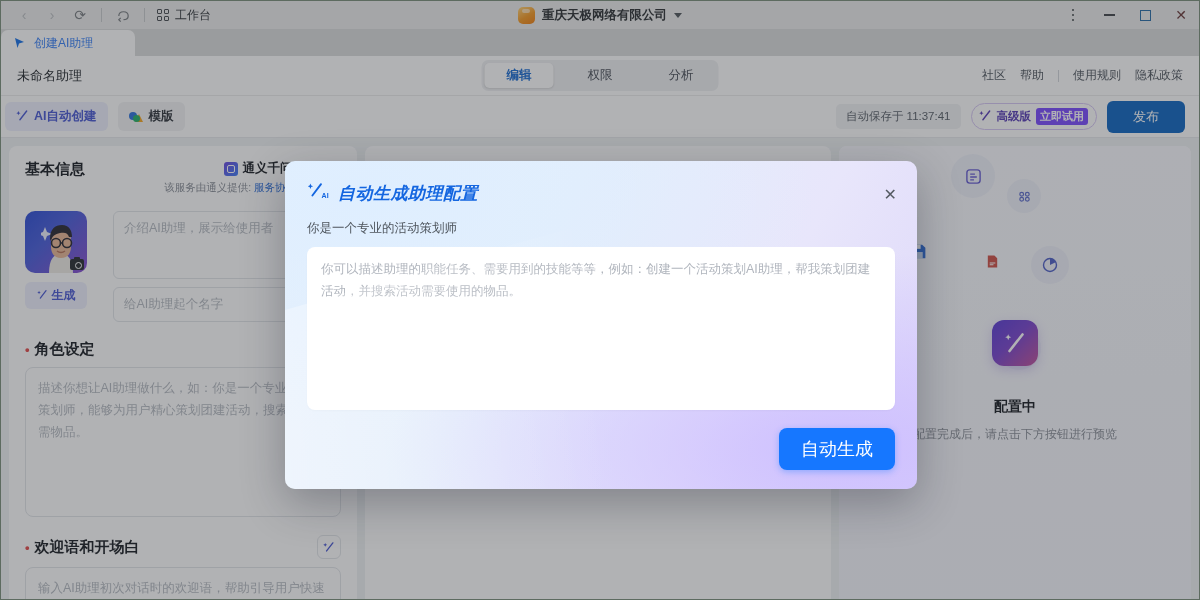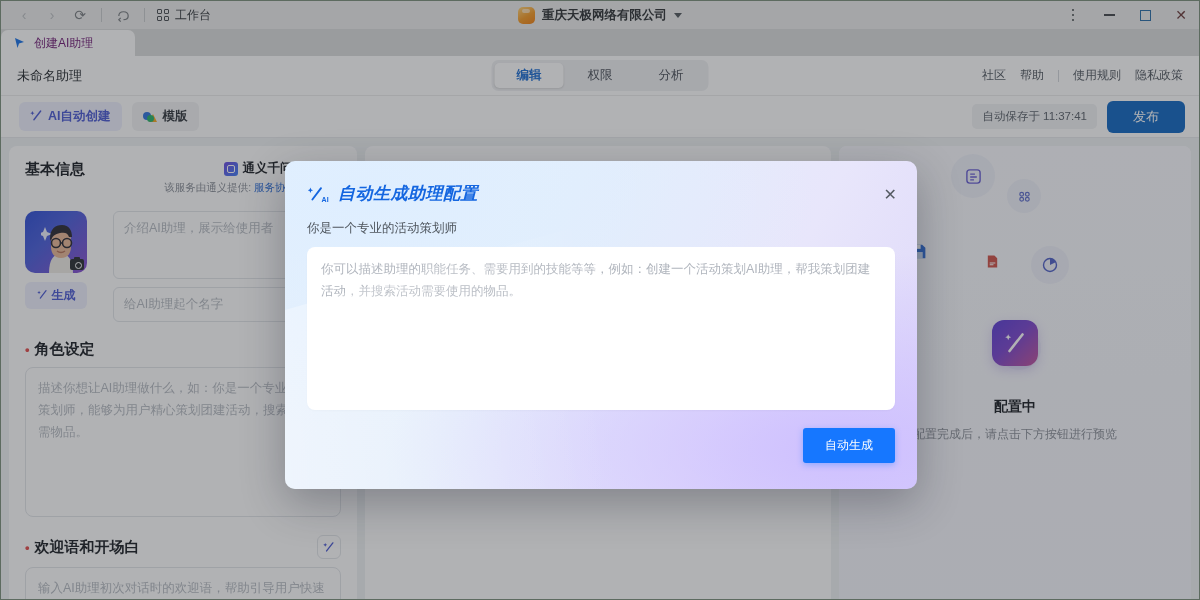--- a/index.html
+++ b/index.html
@@ -78,52 +78,52 @@
   .maximize { width: 11px; height: 11px; border: 1.6px solid #2b6ea8; }
   .closex { font-size: 14px; color: #6b3a3a; }
 
   .chrome-tabs {
     height: 27px; background: #dcdddd; display: flex; align-items: flex-end;
   }
   .tab {
     height: 26px; min-width: 134px; background: #fff;
     border-radius: 7px 7px 0 0;
     display: flex; align-items: center; gap: 8px; padding: 0 14px 0 13px;
-    font-size: 12px; color: #701a75;
+    font-size: 12px; color: #3b82f6;
   }
   .tab-fav {
     width: 12px; height: 12px; position: relative;
   }
   .tab-fav svg { display: block; }
 
   
   .app-header {
     height: 40px; background: #fff; display: flex; align-items: center;
     padding: 0 16px; position: relative; border-bottom: 1px solid #ececec;
   }
   .assistant-name { font-size: 13px; color: #252a2f; }
   .seg {
     position: absolute; left: 50%; transform: translateX(-50%);
     display: flex; background: #f0f1f3; border-radius: 7px; padding: 3px;
-    gap: 2px;
+    gap: 12px;
   }
   .seg-item {
     font-size: 12.5px; color: #4a5059; padding: 4px 22px; border-radius: 5px;
   }
   .seg-item.active { background: #fff; color: #1f6fd4; font-weight: 600; box-shadow: 0 1px 2px rgba(0,0,0,.10); }
   .hdr-links {
     position: absolute; right: 16px; display: flex; align-items: center; gap: 14px;
     font-size: 12px; color: #545b63;
   }
   .hdr-links .sep { width:1px; height:12px; background:#d4d7db; }
 
   
   .toolbar {
     height: 42px; background: #fff; display: flex; align-items: center;
-    padding: 0 18px; position: relative; border-bottom: 1px solid #e8eaec;
+    padding: 0 4px; position: relative; border-bottom: 1px solid #e8eaec;
   }
   .btn-ai-create {
     display: flex; align-items: center; gap: 5px;
     background: #eef0fe; color: #4c5bd4; font-size: 12.5px; font-weight: 700;
     border-radius: 6px; padding: 6px 11px;
   }
   .btn-template {
     display: flex; align-items: center; gap: 6px;
     background: #f2f3f5; color: #33383e; font-size: 12.5px; font-weight: 700;
     border-radius: 6px; padding: 6px 11px; margin-left: 10px;
@@ -261,39 +261,39 @@
       radial-gradient(120% 120% at 12% 10%, rgba(222,238,255,.95) 0%, rgba(222,238,255,0) 60%),
       linear-gradient(118deg, #e7f1fd 0%, #e4eefb 38%, #e8e6fb 70%, #ddd6f9 100%);
     box-shadow: 0 14px 44px rgba(20,24,40,.30);
   }
   .modal::before {
     content:""; position:absolute; left:-10%; top:30%; width:85%; height:120%;
     background: linear-gradient(100deg, rgba(255,255,255,.45), rgba(255,255,255,0) 70%);
     transform: rotate(-16deg); pointer-events:none;
   }
   .modal-head {
-    display: flex; align-items: flex-end; gap: 9px; padding: 21px 22px 0 22px; position: relative;
+    display: flex; align-items: flex-start; gap: 9px; padding: 21px 22px 0 22px; position: relative;
   }
   .modal-title {
     font-size: 17px; font-weight: 700; font-style: italic; color: #1466e0;
     letter-spacing: .5px;
   }
   .ai-spark { width: 22px; height: 19px; }
   .modal-close {
     position: absolute; right: 20px; top: 26px; font-size: 16px; color: #555b63; line-height: 1;
   }
   .modal-label { font-size: 12.5px; color: #4e555d; padding: 15px 22px 0 22px; }
   .modal-ta {
     margin: 10px 22px 0 22px; height: 163px; background: #fff; border-radius: 8px;
     padding: 12px 14px; font-size: 12.5px; line-height: 1.75; color: #b0b5bd;
     box-shadow: 0 1px 2px rgba(0,0,0,.03);
   }
   .modal-foot { display: flex; justify-content: flex-end; padding: 18px 22px 0 22px; }
   .btn-auto-gen {
-    background: #1677ff; color: #fff; font-size: 12px; border-radius: 3px;
+    background: #1677ff; color: #fff; font-size: 18px; border-radius: 8px;
     padding: 9px 22px; box-shadow: 0 2px 6px rgba(22,119,255,.35);
   }
 </style>
 </head>
 <body>
 
 <div id="app">
 
   <div class="chrome-top">
     <div class="nav-btns">
@@ -384,20 +384,30 @@
       <span class="tpl-icon">
           <i class="tpl-t1"></i>
           <i class="tpl-c1"></i>
           <i class="tpl-c2"></i>
         </span>
       <span>模版</span>
     </div>
 
     <div class="tb-right">
       <div class="autosave">自动保存于 11:37:41</div>
+      <div class="pro-chip">
+        <span>
+          <svg width="13" height="13" viewBox="0 0 14 14">
+              <path d="M11.5 2.2 L4.2 11.6" stroke="#5a3fb8" stroke-width="1.5" fill="none" stroke-linecap="round"></path>
+              <path d="M2.6 2.2l.7 1.6 1.6.7-1.6.7-.7 1.6-.7-1.6L.3 4.5l1.6-.7z" fill="#5a3fb8"></path>
+            </svg>
+        </span>
+        <span>高级版</span>
+        <span class="pro-try">立即试用</span>
+      </div>
       <div class="btn-publish">发布</div>
     </div>
   </div>
 
   <div class="body-wrap">
 
     <div class="panel panel-left">
       <div class="basic-row">
         <div class="basic-title">基本信息</div>
         <div class="model-box">

